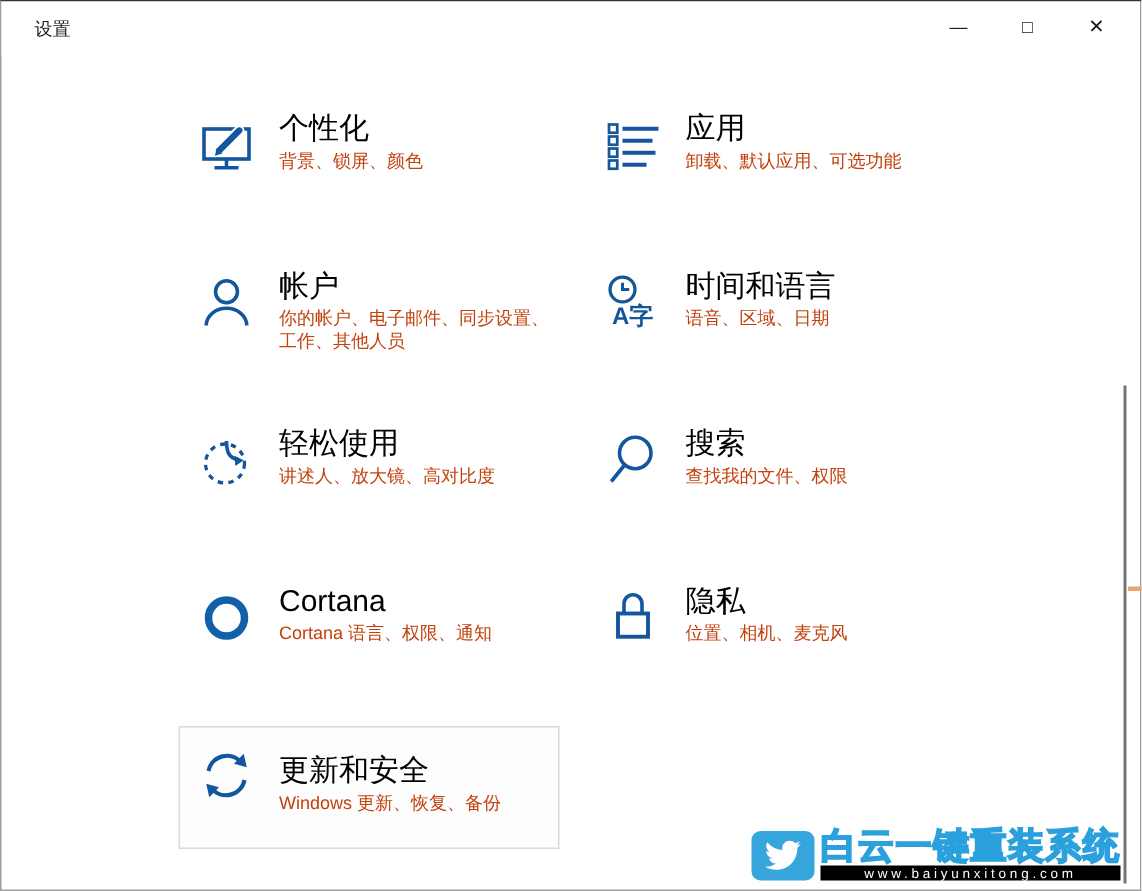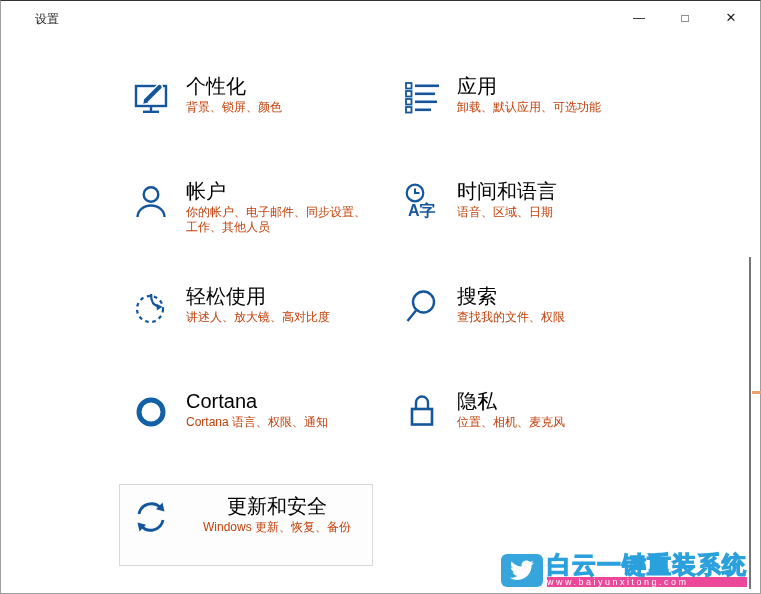--- a/index.html
+++ b/index.html
@@ -1,51 +1,51 @@
 <!DOCTYPE html>
 <html><head>
 <meta charset="utf-8">
 <style>
   html,body{margin:0;padding:0;background:#fff;}
   body{width:761px;height:594px;overflow:hidden;position:relative;
        font-family:"Liberation Sans","DejaVu Sans",sans-serif;}
   .window{position:absolute;inset:0;background:#fff;box-sizing:border-box;
           border:1px solid #9e9e9e;border-top:1px solid #333;}
   
-  .titlebar{position:absolute;top:0;left:12px;right:0;height:36px;background:#fff;}
+  .titlebar{position:absolute;top:0;left:0;right:0;height:36px;background:#fff;}
   .apptitle{position:absolute;left:22px;top:10px;font-size:12px;color:#1a1a1a;}
   .controls{position:absolute;top:1px;right:6px;display:flex;}
   .ctrlbtn{width:46px;height:31px;display:flex;align-items:center;justify-content:center;
            color:#1a1a1a;background:transparent;border:none;padding:0;cursor:default;}
   .ctrl-min{font-size:12px;}
   .ctrl-max{font-size:12px;}
   .ctrl-close{font-size:13px;}
   
   .grid{position:absolute;left:118px;top:63px;width:526px;
         display:grid;grid-template-columns:254px 254px;column-gap:17px;row-gap:23px;}
   .tile{position:relative;height:82px;box-sizing:border-box;cursor:default;}
   .tile.highlight{background:#fdfdfd;border:1px solid #d9d9d9;}
   .ticon{position:absolute;left:12px;top:13px;width:40px;height:40px;}
   .tile.highlight .ticon{left:11px;top:12px;}
   .ttext{position:absolute;left:67px;top:13px;right:4px;}
-  .tile.highlight .ttext{left:66px;top:12px;text-align:center;}
+  .tile.highlight .ttext{left:66px;top:20px;}
   .ttitle{font-size:20px;line-height:19px;color:#000000;}
   .tsub{font-size:12px;line-height:15px;color:#c2410c;margin-top:4px;}
   
   .scroll-thumb{position:absolute;left:748px;top:256px;width:2px;height:332px;background:#757575;}
   .bg-fragment{position:absolute;left:751px;top:390px;width:10px;height:3px;background:#eaa56e;}
   
   .watermark{position:absolute;right:13px;bottom:6px;display:flex;align-items:stretch;height:34px;}
   .wm-bird{width:42px;height:33px;background:#35a5dc;border-radius:6px;margin-right:4px;
            display:flex;align-items:center;justify-content:center;align-self:flex-end;}
   .wm-col{display:flex;flex-direction:column;justify-content:flex-end;}
   .wm-brand{font-size:24px;line-height:22px;font-weight:bold;letter-spacing:1px;
             color:#cdeafa;-webkit-text-stroke:1.2px #2aa0dc;white-space:nowrap;margin-top:28px;}
-  .wm-urlbar{background:#ec4899;height:12px;margin-top:1px;display:flex;align-items:center;
-             justify-content:flex-start;}
+  .wm-urlbar{background:#000000;height:12px;margin-top:1px;display:flex;align-items:center;
+             justify-content:center;}
   .wm-url{font-size:9px;letter-spacing:2.5px;color:#fff;white-space:nowrap;}
 </style>
 </head>
 <body>
 
 <div class="window">
 
   <div class="titlebar">
     <span class="apptitle">设置</span>
     <div class="controls">

